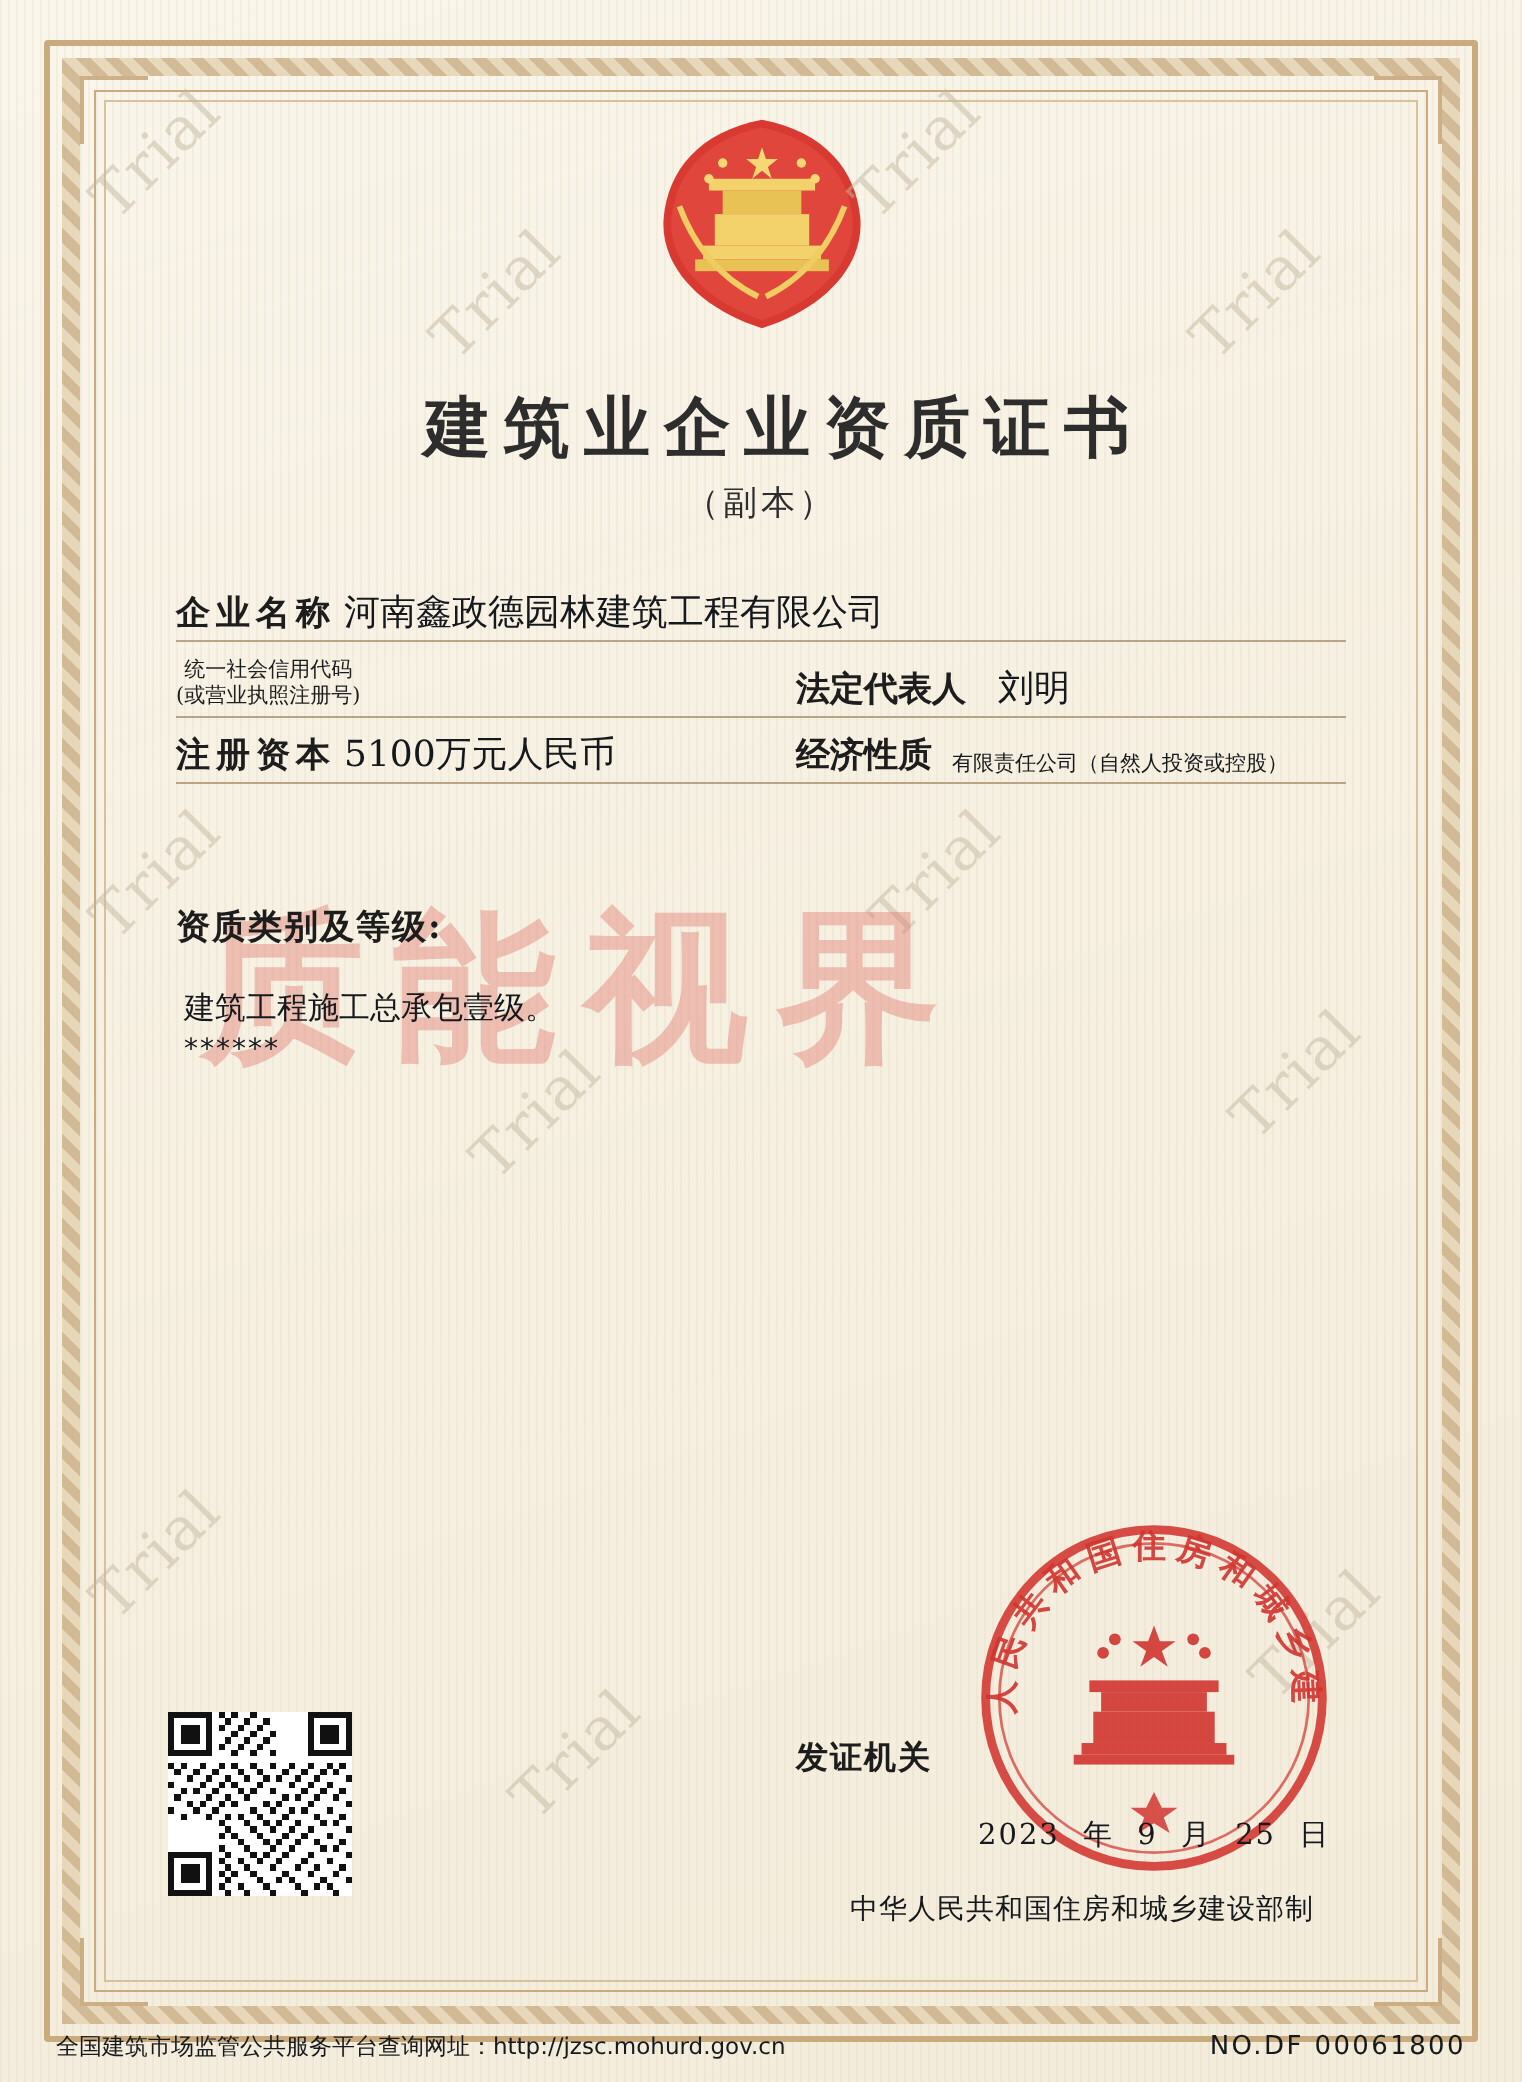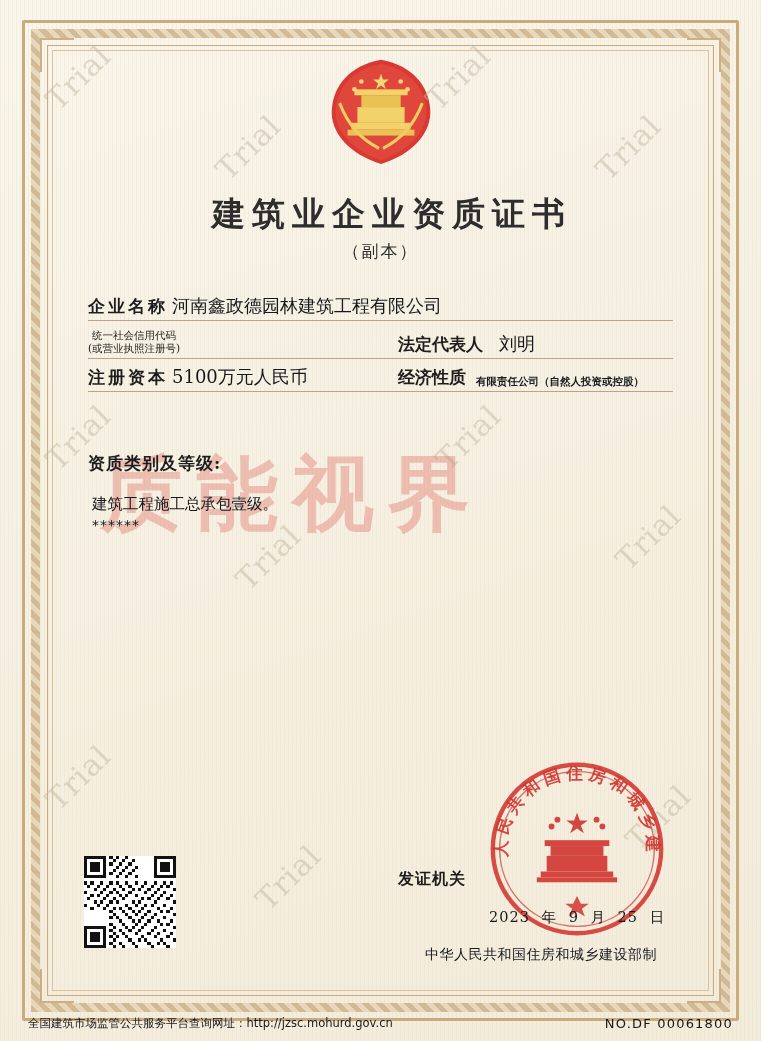--- a/index.html
+++ b/index.html
@@ -341,21 +341,21 @@
       <div class="underline"></div>
     </div>
 
     <div class="row">
       <div class="col-left" style="bottom:0; display:flex; align-items:flex-end;">
         <div class="label sp">注册资本</div>
         <div class="value">5100万元人民币</div>
       </div>
       <div class="col-right" style="bottom:0; display:flex; align-items:flex-end;">
         <div class="label">经济性质</div>
-        <div class="value tiny" style="padding-left:10px;font-weight:bold;">有限责任公司（自然人投资或控股）</div>
+        <div class="value tiny" style="padding-left:10px;">有限责任公司（自然人投资或控股）</div>
       </div>
       <div class="underline"></div>
     </div>
 
 
   </div>
 
   <div class="cat-block">
     <div class="cat-label">资质类别及等级:</div>
     <div class="cat-body">建筑工程施工总承包壹级。</div>

